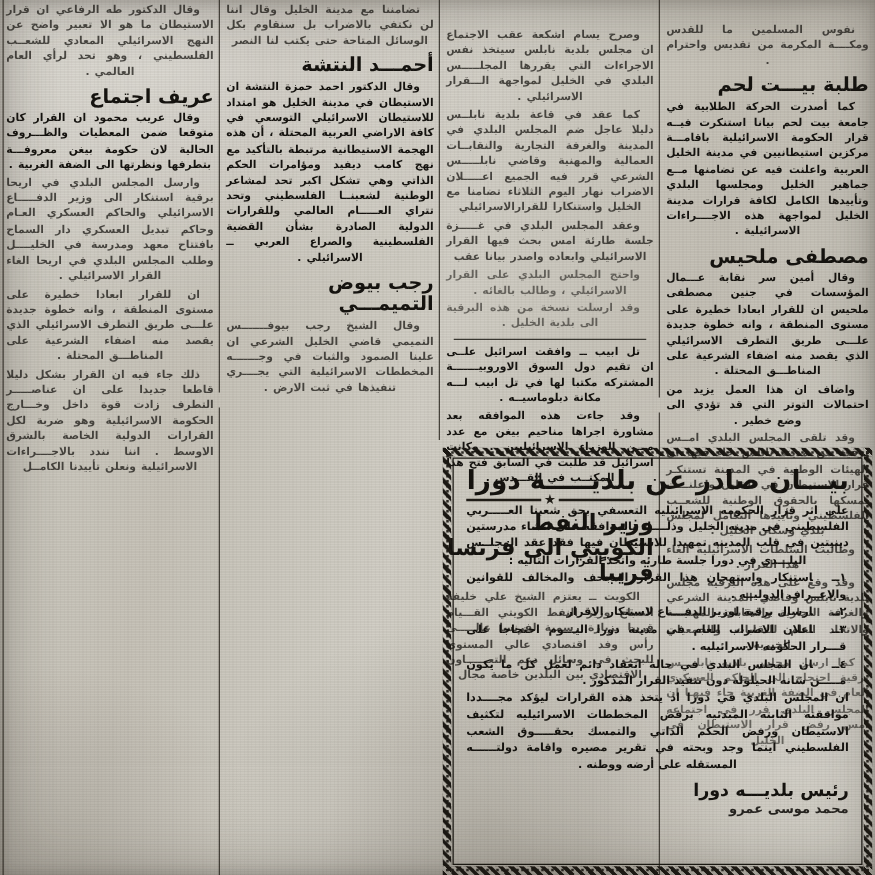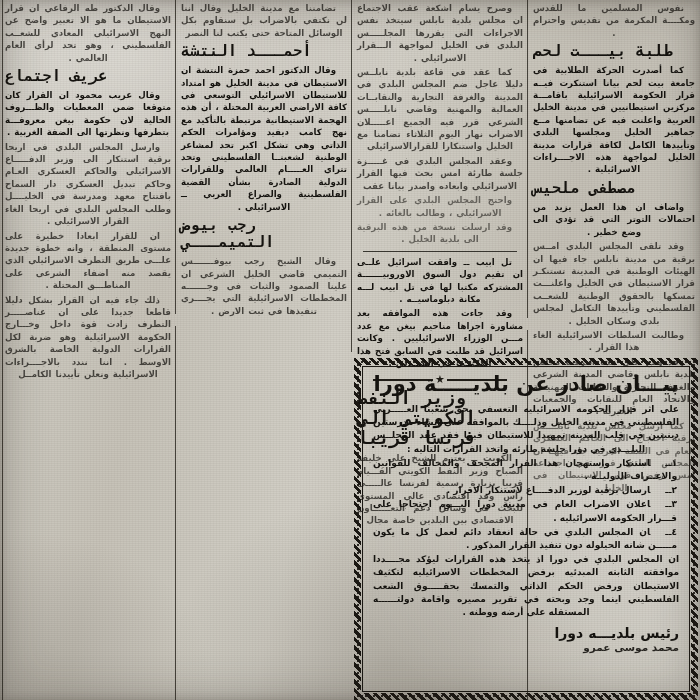--- a/index.html
+++ b/index.html
@@ -32,22 +32,22 @@
     position:absolute;inset:0;pointer-events:none;
     box-shadow:inset 0 0 46px rgba(40,36,28,.34), inset 0 0 10px rgba(40,36,28,.22);
   }
 
   
   #sheet{position:absolute;inset:0;}
   .col{position:absolute;top:0;bottom:16px;overflow:hidden;}
   .col-inner{padding:2px 5px 0 5px;}
 
   
-  #col1{right:0;width:172px;}    
-  #col2{right:172px;width:176px;}
+  #col1{right:0;width:172px;margin-top:16px;}    
+  #col2{right:172px;width:176px;margin-top:20px;}
   #col3{right:348px;width:176px;}
   #col4{right:524px;width:176px;} 
 
   .rule-v{
     position:absolute;top:0;width:0;
     border-left:1.3px solid #2a261e;
     opacity:.82;
   }
 
   
@@ -61,27 +61,26 @@
     letter-spacing:-.1px;
     word-spacing:1px;
     filter:blur(.18px);
   }
   .p.ind{text-indent:11px;}
   .p.faded{opacity:.72;}
   .p.vfaded{opacity:.55;}
 
   h2.hl{
     margin:5px 0 3px 0;
-    text-align:left;
+    text-align:right;
     font-size:15.5px;
     line-height:17px;
     font-weight:700;
     letter-spacing:-.2px;
     filter:blur(.12px);
-    font-family:Liberation Mono, monospace;
   }
   h2.hl.big{font-size:18px;line-height:20px;}
 
   .rule-h{
     height:0;border-top:1.6px solid #201d17;
     margin:5px 6px 4px 6px;opacity:.85;
   }
   .star-rule{
     display:flex;align-items:center;justify-content:center;
     margin:7px 16px 3px 16px;color:#201d17;
@@ -145,20 +144,21 @@
 <div id="paper"></div>
 
 <div id="sheet">
 
   <div class="col" id="col1">
     <div class="col-inner">
       <p class="p ind faded">نفوس المسلمين ما للقدس ومكــــة المكرمة من تقديس واحترام .</p>
       <h2 class="hl">طلبة بيـــت لحم</h2>
       <p class="p ind">كما أصدرت الحركة الطلابية في جامعة بيت لحم بيانا استنكرت فيــه قرار الحكومة الاسرائيلية باقامـــة مركزين استيطانيين في مدينة الخليل العربية واعلنت فيه عن تضامنها مــع جماهير الخليل ومجلسها البلدي وتأييدها الكامل لكافة قرارات مدينة الخليل لمواجهة هذه الاجــــراءات الاسرائيلية .</p>
       <h2 class="hl">مصطفى ملحيس</h2>
+      <p class="p ind">وقال أمين سر نقابة عـــمال المؤسسات في جنين مصطفى ملحيس ان للقرار ابعادا خطيرة على مستوى المنطقة ، وانه خطوة جديدة علـــى طريق التطرف الاسرائيلي الذي يقصد منه اضفاء الشرعية على المناطـــق المحتلة .</p>
       <p class="p ind">واضاف ان هذا العمل يزيد من احتمالات التوتر التي قد تؤدي الى وضع خطير .</p>
       <p class="p ind faded">وقد تلقى المجلس البلدي امــس برقية من مدينة نابلس جاء فيها ان الهيئات الوطنية في المدينة تستنكـر قرار الاستيطان في الخليل واعلنـــت تمسكها بالحقوق الوطنية للشعــب الفلسطيني وتأييدها التكامل لمجلس بلدي وسكان الخليل .</p>
       <p class="p ind faded">وطالبت السلطات الاسرائيلية الغاء هذا القرار .</p>
       <p class="p ind faded">وقد وقع على هذه البرقية مجلس بلدية نابلس وقاضي المدينة الشرعي والغرفة التجارية والنقابات المهنيـــة والاتحاد العام للنقابات والجمعيات الخيرية .</p>
       <p class="p ind vfaded">كما ارسل مجلس بلدية نابلــــس برقية احتجاج الى الحاكم العسكري العام في الضفة الغربية جاء فيهـا ان المجلس البلدي قرر في اجتماعه امس رفض قرار الاستيطان في الخليل</p>
     </div>
   </div>
 
   <div class="col" id="col2">
     <div class="col-inner">
@@ -193,21 +193,21 @@
       <p class="p ind faded">وقال الشيخ رجب بيوفـــــــس التميمي قاضي الخليل الشرعي ان علينا الصمود والثبات في وجـــــــه المخططات الاسرائيلية التي يجــــري تنفيذها في ثبت الارض .</p>
     </div>
   </div>
 
   <div class="col" id="col4">
     <div class="col-inner">
       <p class="p ind faded">وقال الدكتور طه الرفاعي ان قرار الاستيطان ما هو الا تعبير واضح عن النهج الاسرائيلي المعادي للشعــب الفلسطيني ، وهو تحد لرأي العام العالمي .</p>
       <h2 class="hl">عريف اجتماع</h2>
       <p class="p ind">وقال عريب محمود ان القرار كان متوقعا ضمن المعطيات والظـــروف الحالية لان حكومة بيغن معروفـــة بتطرفها ونظرتها الى الضفة الغربية .</p>
       <p class="p ind faded">وارسل المجلس البلدي في اريحا برقية استنكار الى وزير الدفـــــاع الاسرائيلي والحاكم العسكري العـام وحاكم تبديل العسكري دار السماح بافتتاح معهد ومدرسة في الخليــــل وطلب المجلس البلدي في اريحا الغاء القرار الاسرائيلي .</p>
-      <p class="p ind faded">ان للقرار ابعادا خطيرة على مستوى المنطقة ، وانه خطوة جديدة علـــى طريق التطرف الاسرائيلي الذي يقصد منه اضفاء الشرعي على المناطـــق المحتلة .</p>
+      <p class="p ind faded">ان للقرار ابعادا خطيرة على مستوى المنطقة ، وانه خطوة جديدة علـــى طريق التطرف الاسرائيلي الذي يقصد منه اضفاء الشرعية على المناطـــق المحتلة .</p>
       <p class="p ind faded">ذلك جاء فيه ان القرار بشكل دليلا قاطعا جديدا على ان عناصـــــر التطرف زادت قوة داخل وخـــارج الحكومة الاسرائيلية وهو ضربة لكل القرارات الدولية الخاصة بالشرق الاوسط . اننا نندد بالاجــــراءات الاسرائيلية ونعلن تأييدنا الكامــل</p>
     </div>
   </div>
 
   <div class="rule-v" style="right:172px;height:318px;"></div>
   <div class="rule-v" style="right:172px;top:330px;height:370px;"></div>
   <div class="rule-v" style="right:348px;height:352px;"></div>
   <div class="rule-v" style="right:524px;height:314px;"></div>
   <div class="rule-v" style="right:524px;top:326px;height:374px;"></div>
   <div class="rule-v" style="right:697px;height:700px;"></div>

